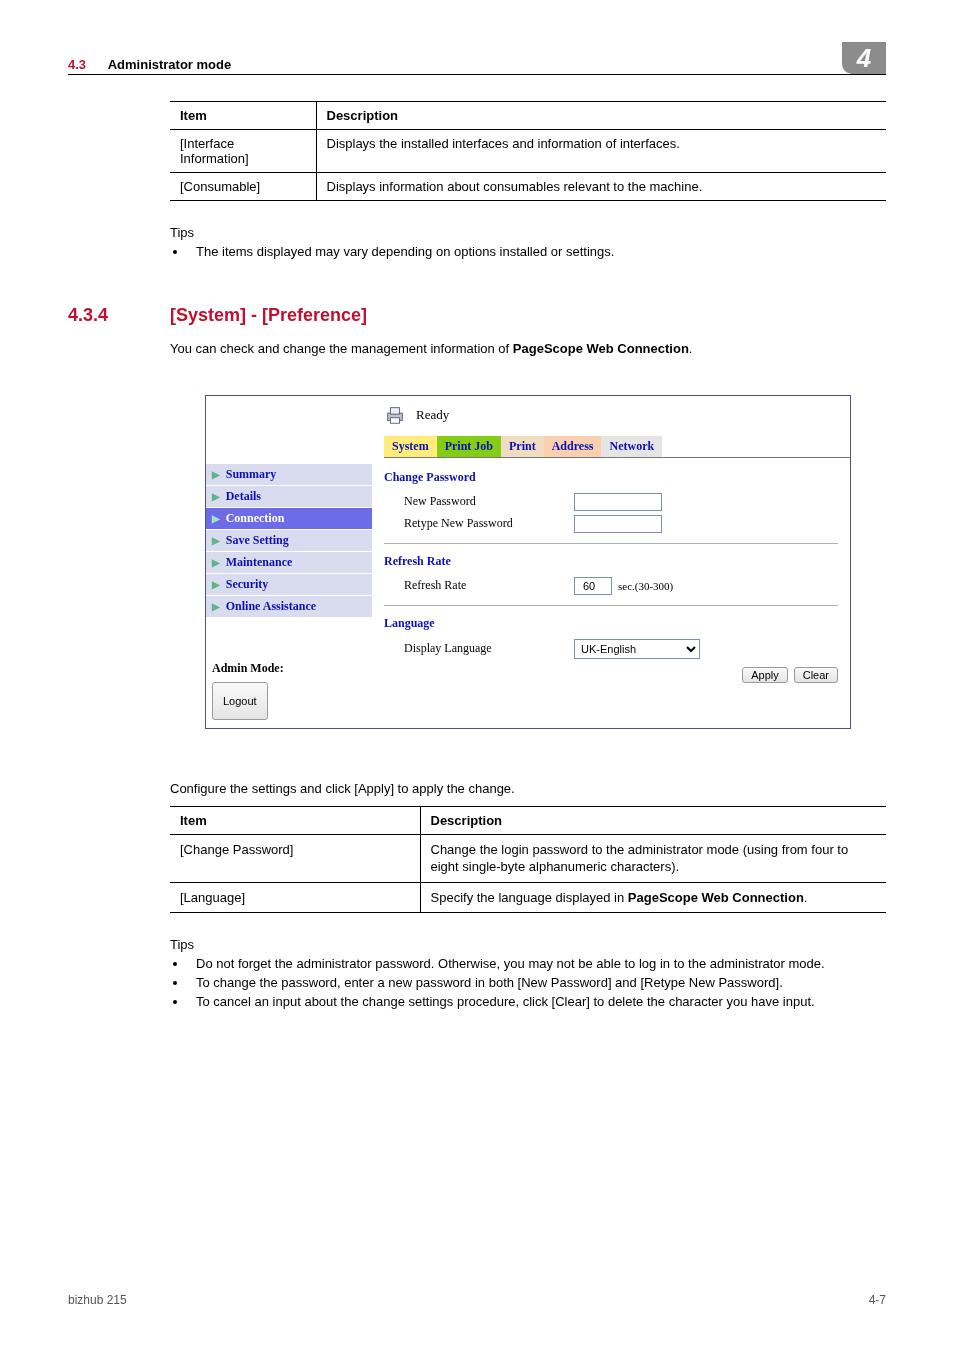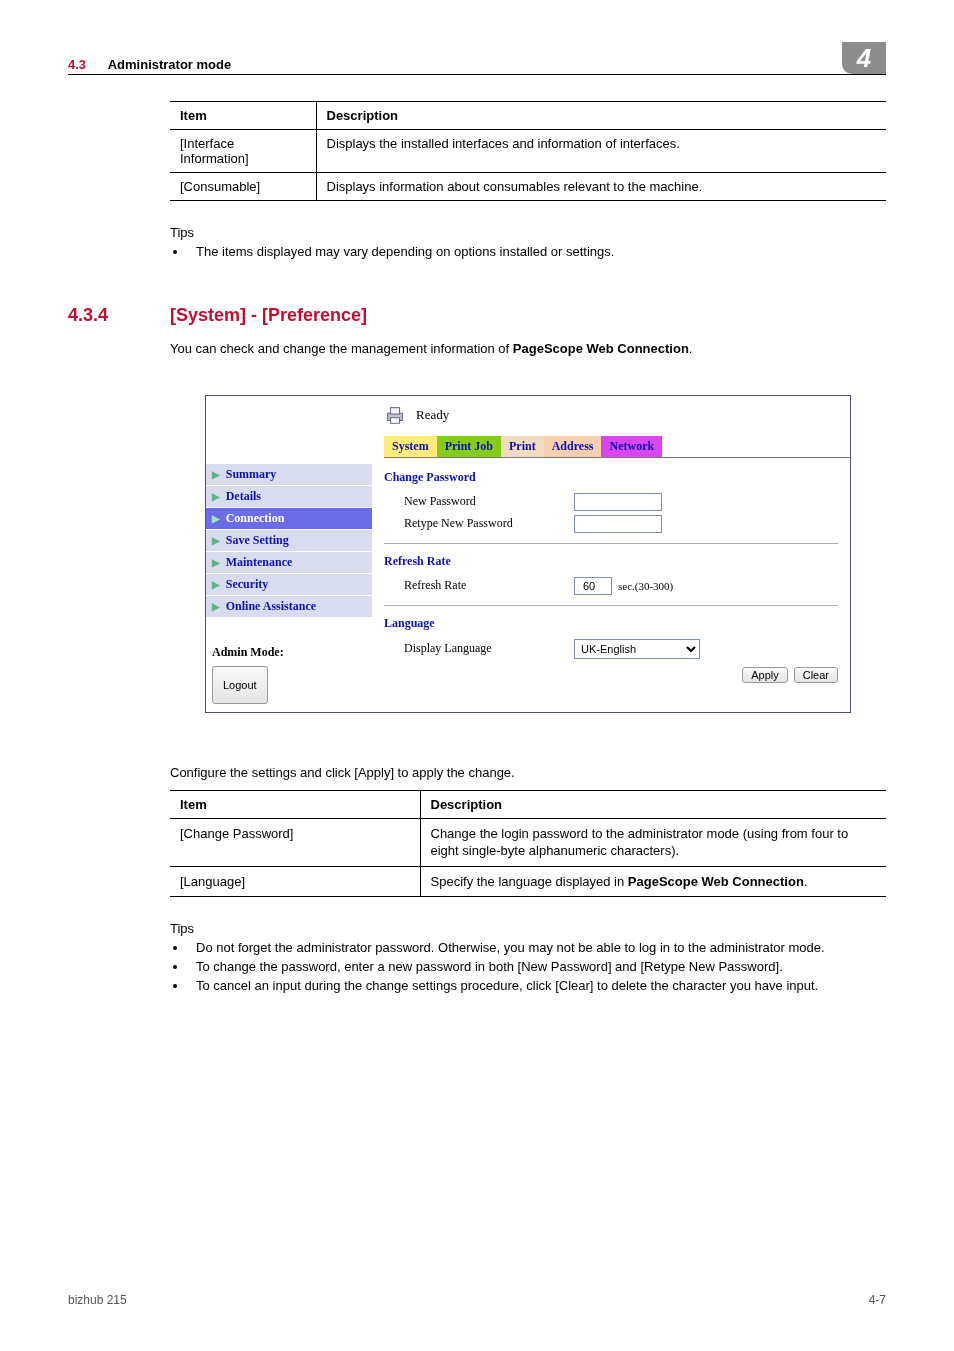--- a/index.html
+++ b/index.html
@@ -109,41 +109,41 @@
     padding: 3px 8px;
     color: #0a11b0;
     font-weight: bold;
     cursor: pointer;
     text-align: right;
   }
   .tabs .tab.active { background: #ffec7a; }
   .tabs .tab:nth-child(2) { background: #84cc16; }
   .tabs .tab:nth-child(3) { background: #f0dcc0; }
   .tabs .tab:nth-child(4) { background: #f8d0b0; }
-  .tabs .tab:nth-child(5) { background: #d946ef; }
+  .tabs .tab:nth-child(5) { background: #e5e5e5; }
 
   .ss-body { display: flex; }
   .sidebar {
     width: 166px;
     padding: 6px 0 8px 0;
     font-size: 12px;
   }
   .side-item {
     display: flex; align-items: center;
     background: #d9dbee;
     padding: 3px 6px;
     margin-bottom: 1px;
     color: #0a11b0;
     font-weight: bold;
     cursor: pointer;
   }
   .side-item.active { background: #6c6ce8; color: #fff; }
   .side-item .arrow { color: #5fb588; font-size: 10px; margin-right: 6px; }
   .side-item.active .arrow { color: #9ee8b8; }
-  .admin-label { margin: 28px 0 6px 6px; font-weight: bold; font-size: 12px; }
+  .admin-label { margin: 44px 0 6px 6px; font-weight: bold; font-size: 12px; }
   .logout-btn {
     font-family: Arial, sans-serif; font-size: 11px;
     background: linear-gradient(#fafafa,#e4e4e4);
     border: 1px solid #9a9a9a;
     border-radius: 3px;
     padding: 12px 10px;
     margin-left: 6px;
     cursor: pointer;
   }
   .ss-main { padding: 8px 12px 10px 12px; flex: 1; font-size: 12px; }
@@ -363,21 +363,21 @@
         <td>[Language]</td>
         <td><span>Specify the language displayed in </span><b>PageScope Web Connection</b><span>.</span></td>
       </tr>
     </tbody>
       </table>
 
     <div class="tips-label">Tips</div>
     <ul class="bullets">
       <li>Do not forget the administrator password. Otherwise, you may not be able to log in to the administrator mode.</li>
       <li>To change the password, enter a new password in both [New Password] and [Retype New Password].</li>
-      <li>To cancel an input during the change settings procedure, click [Clear] to delete the character you have input.</li>
+      <li>To cancel an input about the change settings procedure, click [Clear] to delete the character you have input.</li>
     </ul>
 
   </div>
 </div>
 
 <div class="footer">
   <span>bizhub 215</span>
   <span>4-7</span>
 </div>
 

